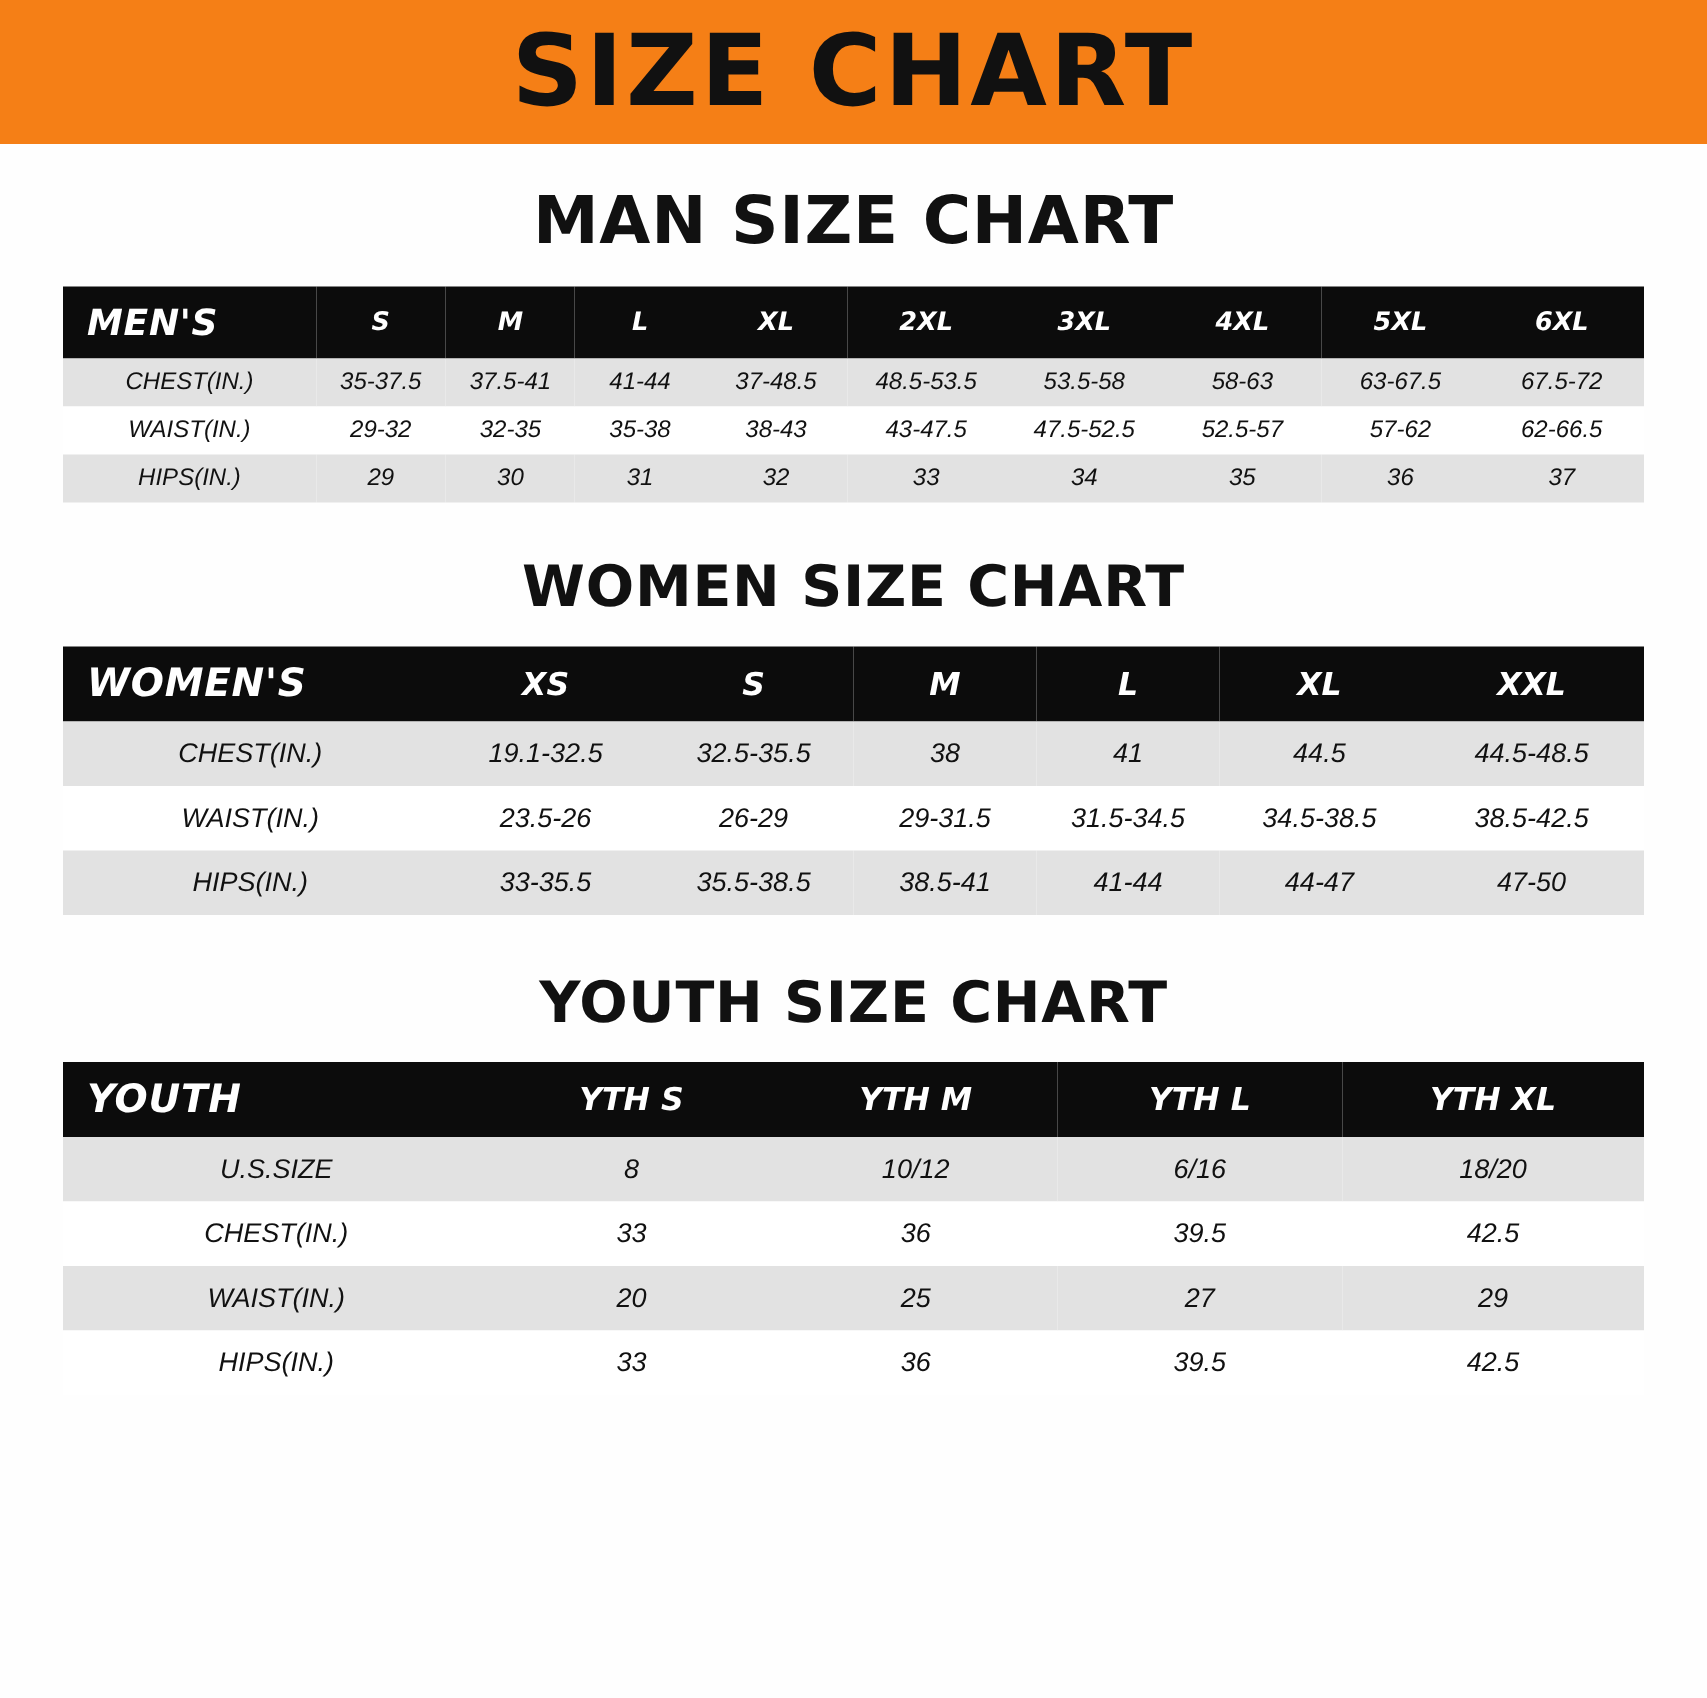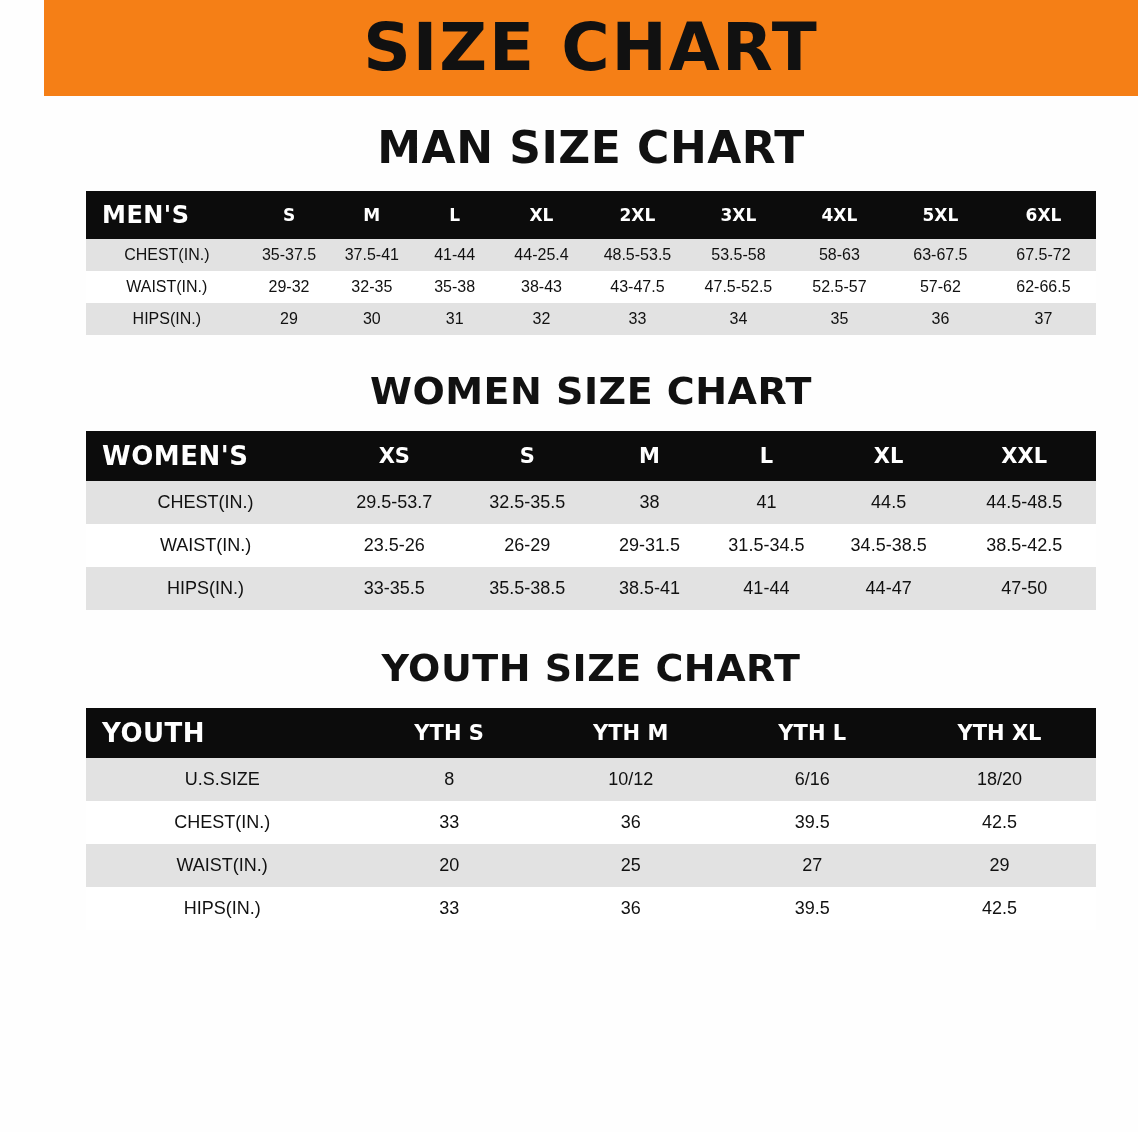--- a/index.html
+++ b/index.html
@@ -12,21 +12,20 @@
     background: #ffffff;
     font-family: "Liberation Sans", sans-serif;
     overflow: hidden;
   }
   .page {
     position: relative;
     width: 1138px;
     height: 1132px;
     background: #fefefe;
     box-sizing: border-box;
-    padding-left: 44px;
   }
   
   .banner {
     background: #f57f16;
     height: 96px;
     display: flex;
     align-items: center;
     justify-content: center;
   }
   .banner-title {
@@ -45,20 +44,21 @@
     color: #111111;
     letter-spacing: 0.5px;
   }
   .t-man { font-size: 44px; margin-top: 26px; margin-bottom: 18px; }
   .t-women { font-size: 38px; margin-top: 34px; margin-bottom: 18px; }
   .t-youth { font-size: 38px; margin-top: 36px; margin-bottom: 18px; }
 
   
   .tbl-wrap {
     margin: 13px 42px;
+    font-style: italic;
   }
   table.size {
     width: 100%;
     border-collapse: collapse;
     table-layout: fixed;
   }
   table.size thead th {
     background: #0c0c0c;
     color: #ffffff;
     font-family: "DejaVu Sans", sans-serif;
@@ -147,21 +147,21 @@
           <th>5XL</th>
           <th>6XL</th>
         </tr>
       </thead>
       <tbody>
         <tr class="row-a">
           <td class="lead">CHEST(IN.)</td>
           <td>35-37.5</td>
           <td>37.5-41</td>
           <td>41-44</td>
-          <td>44-25.4</td>
+          <td>37-48.5</td>
           <td>48.5-53.5</td>
           <td>53.5-58</td>
           <td>58-63</td>
           <td>63-67.5</td>
           <td>67.5-72</td>
         </tr>
         <tr class="row-b">
           <td class="lead">WAIST(IN.)</td>
           <td>29-32</td>
           <td>32-35</td>
@@ -209,21 +209,21 @@
           <th>S</th>
           <th>M</th>
           <th>L</th>
           <th>XL</th>
           <th>XXL</th>
         </tr>
       </thead>
       <tbody>
         <tr class="row-a">
           <td class="lead">CHEST(IN.)</td>
-          <td>29.5-53.7</td>
+          <td>19.1-32.5</td>
           <td>32.5-35.5</td>
           <td>38</td>
           <td>41</td>
           <td>44.5</td>
           <td>44.5-48.5</td>
         </tr>
         <tr class="row-b">
           <td class="lead">WAIST(IN.)</td>
           <td>23.5-26</td>
           <td>26-29</td>

